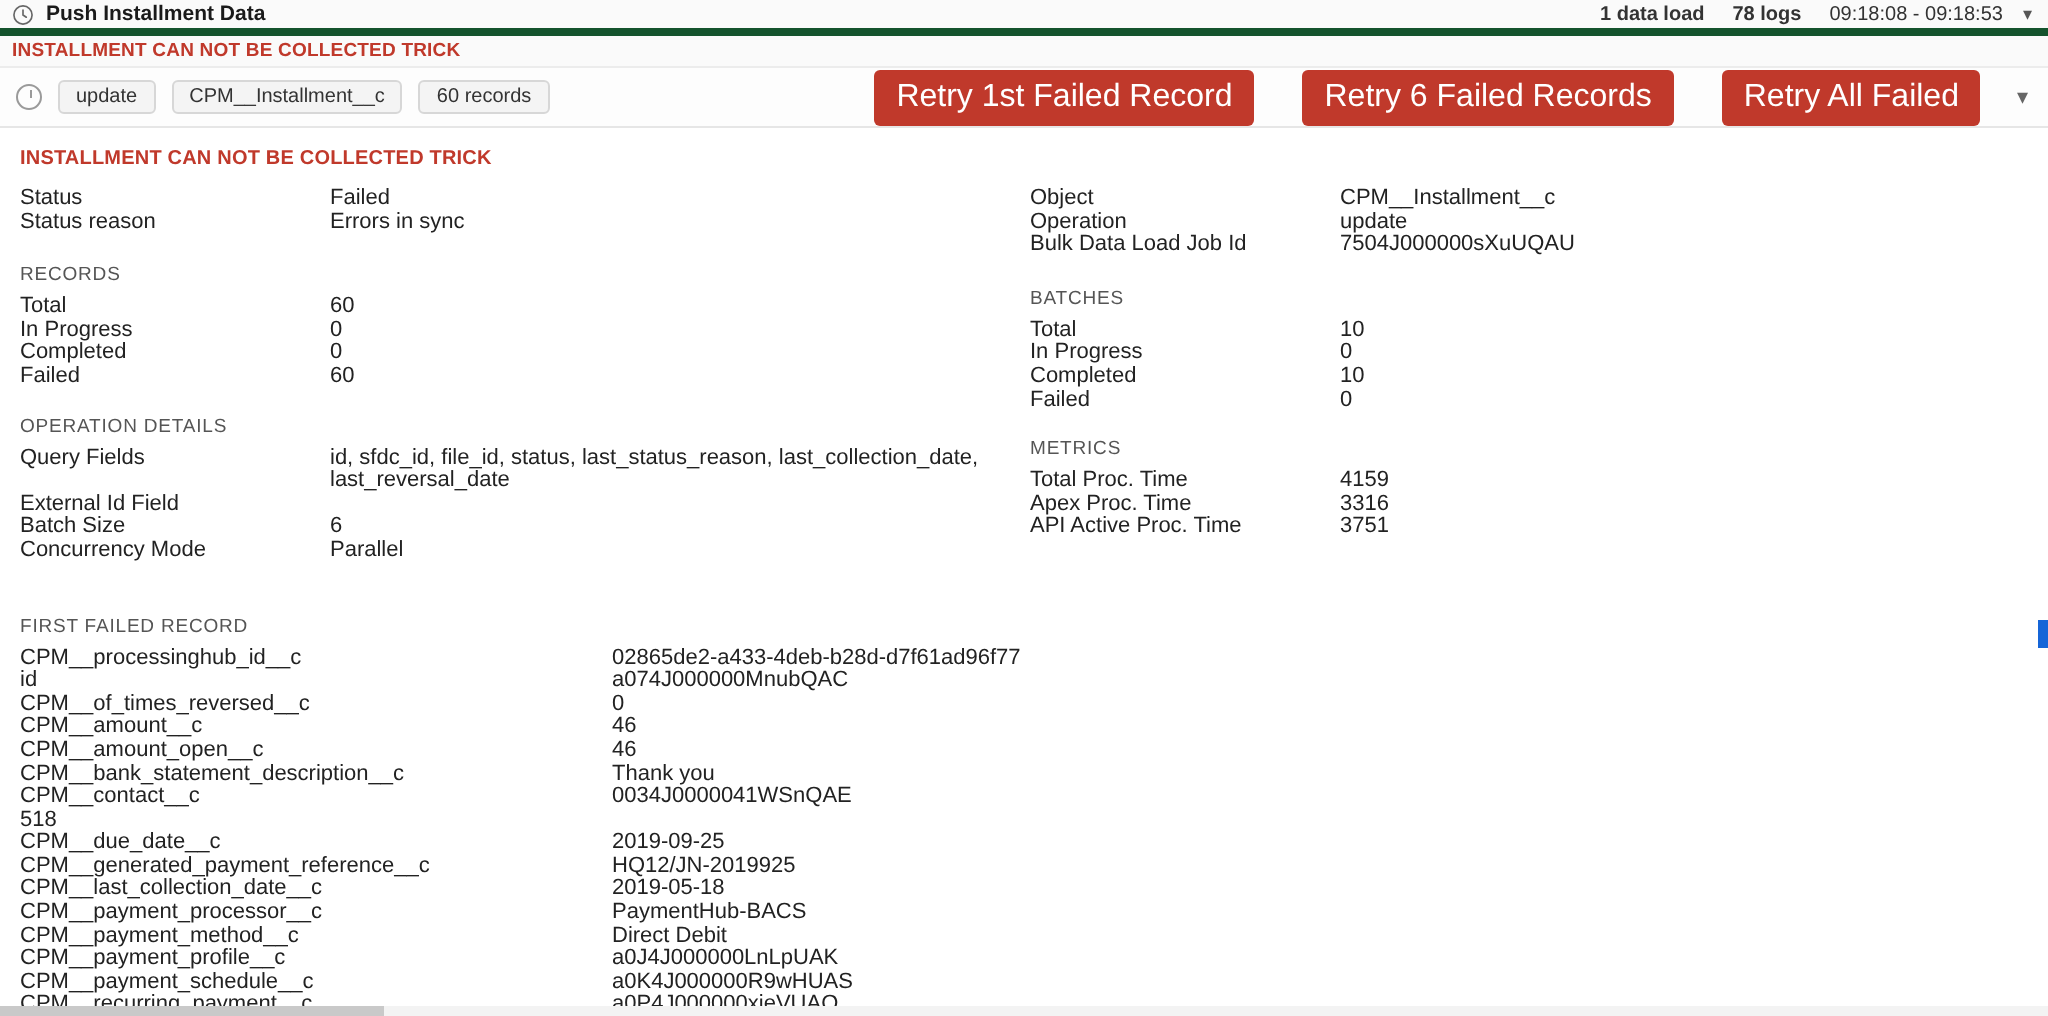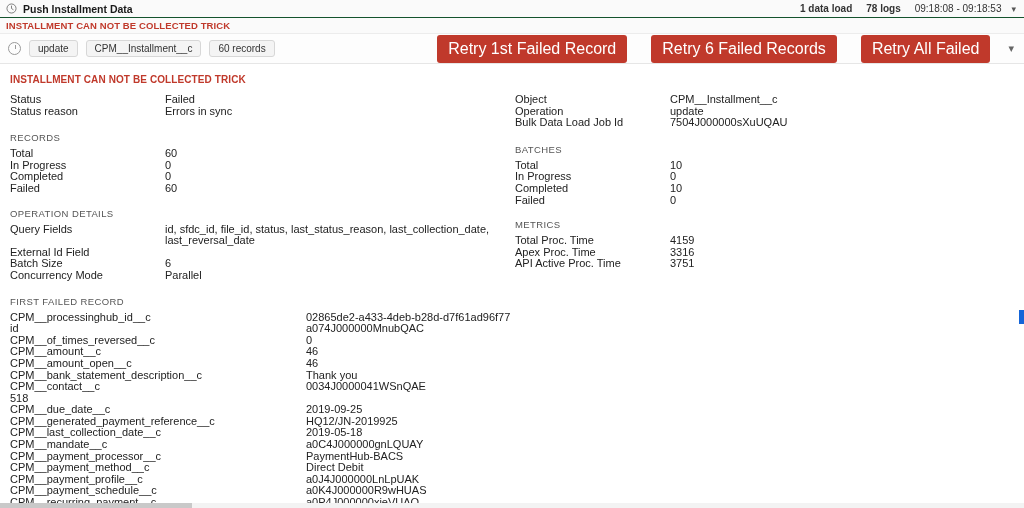--- a/index.html
+++ b/index.html
@@ -13,21 +13,21 @@
     overflow: hidden;
   }
   .app { position: relative; width: 1024px; height: 508px; }
 
   
   .topbar {
     display: flex; align-items: center;
     height: 18px;
     padding: 0 6px;
     background: #fafafa;
-    border-bottom: 1px solid #14532d;
+    border-bottom: 4px solid #14532d;
     font-size: 10.5px;
   }
   .topbar .clock-icon {
     width: 11px; height: 11px; margin-right: 6px;
     flex: 0 0 auto;
   }
   .topbar .title { font-weight: 600; color: #1a1a1a; font-size: 10.5px; }
   .topbar .spacer { flex: 1 1 auto; }
   .topbar .meta { margin-left: 14px; color: #333; font-size: 10px; }
   .topbar .meta.bold { font-weight: 600; }
@@ -118,21 +118,21 @@
 
   .section-title {
     font-size: 9.5px;
     letter-spacing: .4px;
     color: #555;
     margin: 13px 0 5px 0;
   }
   .section-title.first { margin-top: 15px; }
 
   
-  .ffr { padding: 0 10px; margin-top: 14px; }
+  .ffr { padding: 0 10px; margin-top: 26px; }
   .ffr .section-title { margin: 0 0 5px 0; }
   .ffr .kv .k { width: 296px; flex: 0 0 296px; }
 
   
   .scroll-marker {
     position: absolute;
     right: 0; top: 246px;
     width: 5px; height: 14px;
     background: #1565d8;
   }
@@ -321,24 +321,20 @@
       </div>
       <div class="kv">
         <span class="k">CPM__generated_payment_reference__c</span>
         <span class="v">HQ12/JN-2019925</span>
       </div>
       <div class="kv">
         <span class="k">CPM__last_collection_date__c</span>
         <span class="v">2019-05-18</span>
       </div>
       <div class="kv">
-        <span class="k">CPM__mandate__c</span>
-        <span class="v">a0C4J000000gnLQUAY</span>
-      </div>
-      <div class="kv">
         <span class="k">CPM__payment_processor__c</span>
         <span class="v">PaymentHub-BACS</span>
       </div>
       <div class="kv">
         <span class="k">CPM__payment_method__c</span>
         <span class="v">Direct Debit</span>
       </div>
       <div class="kv">
         <span class="k">CPM__payment_profile__c</span>
         <span class="v">a0J4J000000LnLpUAK</span>

